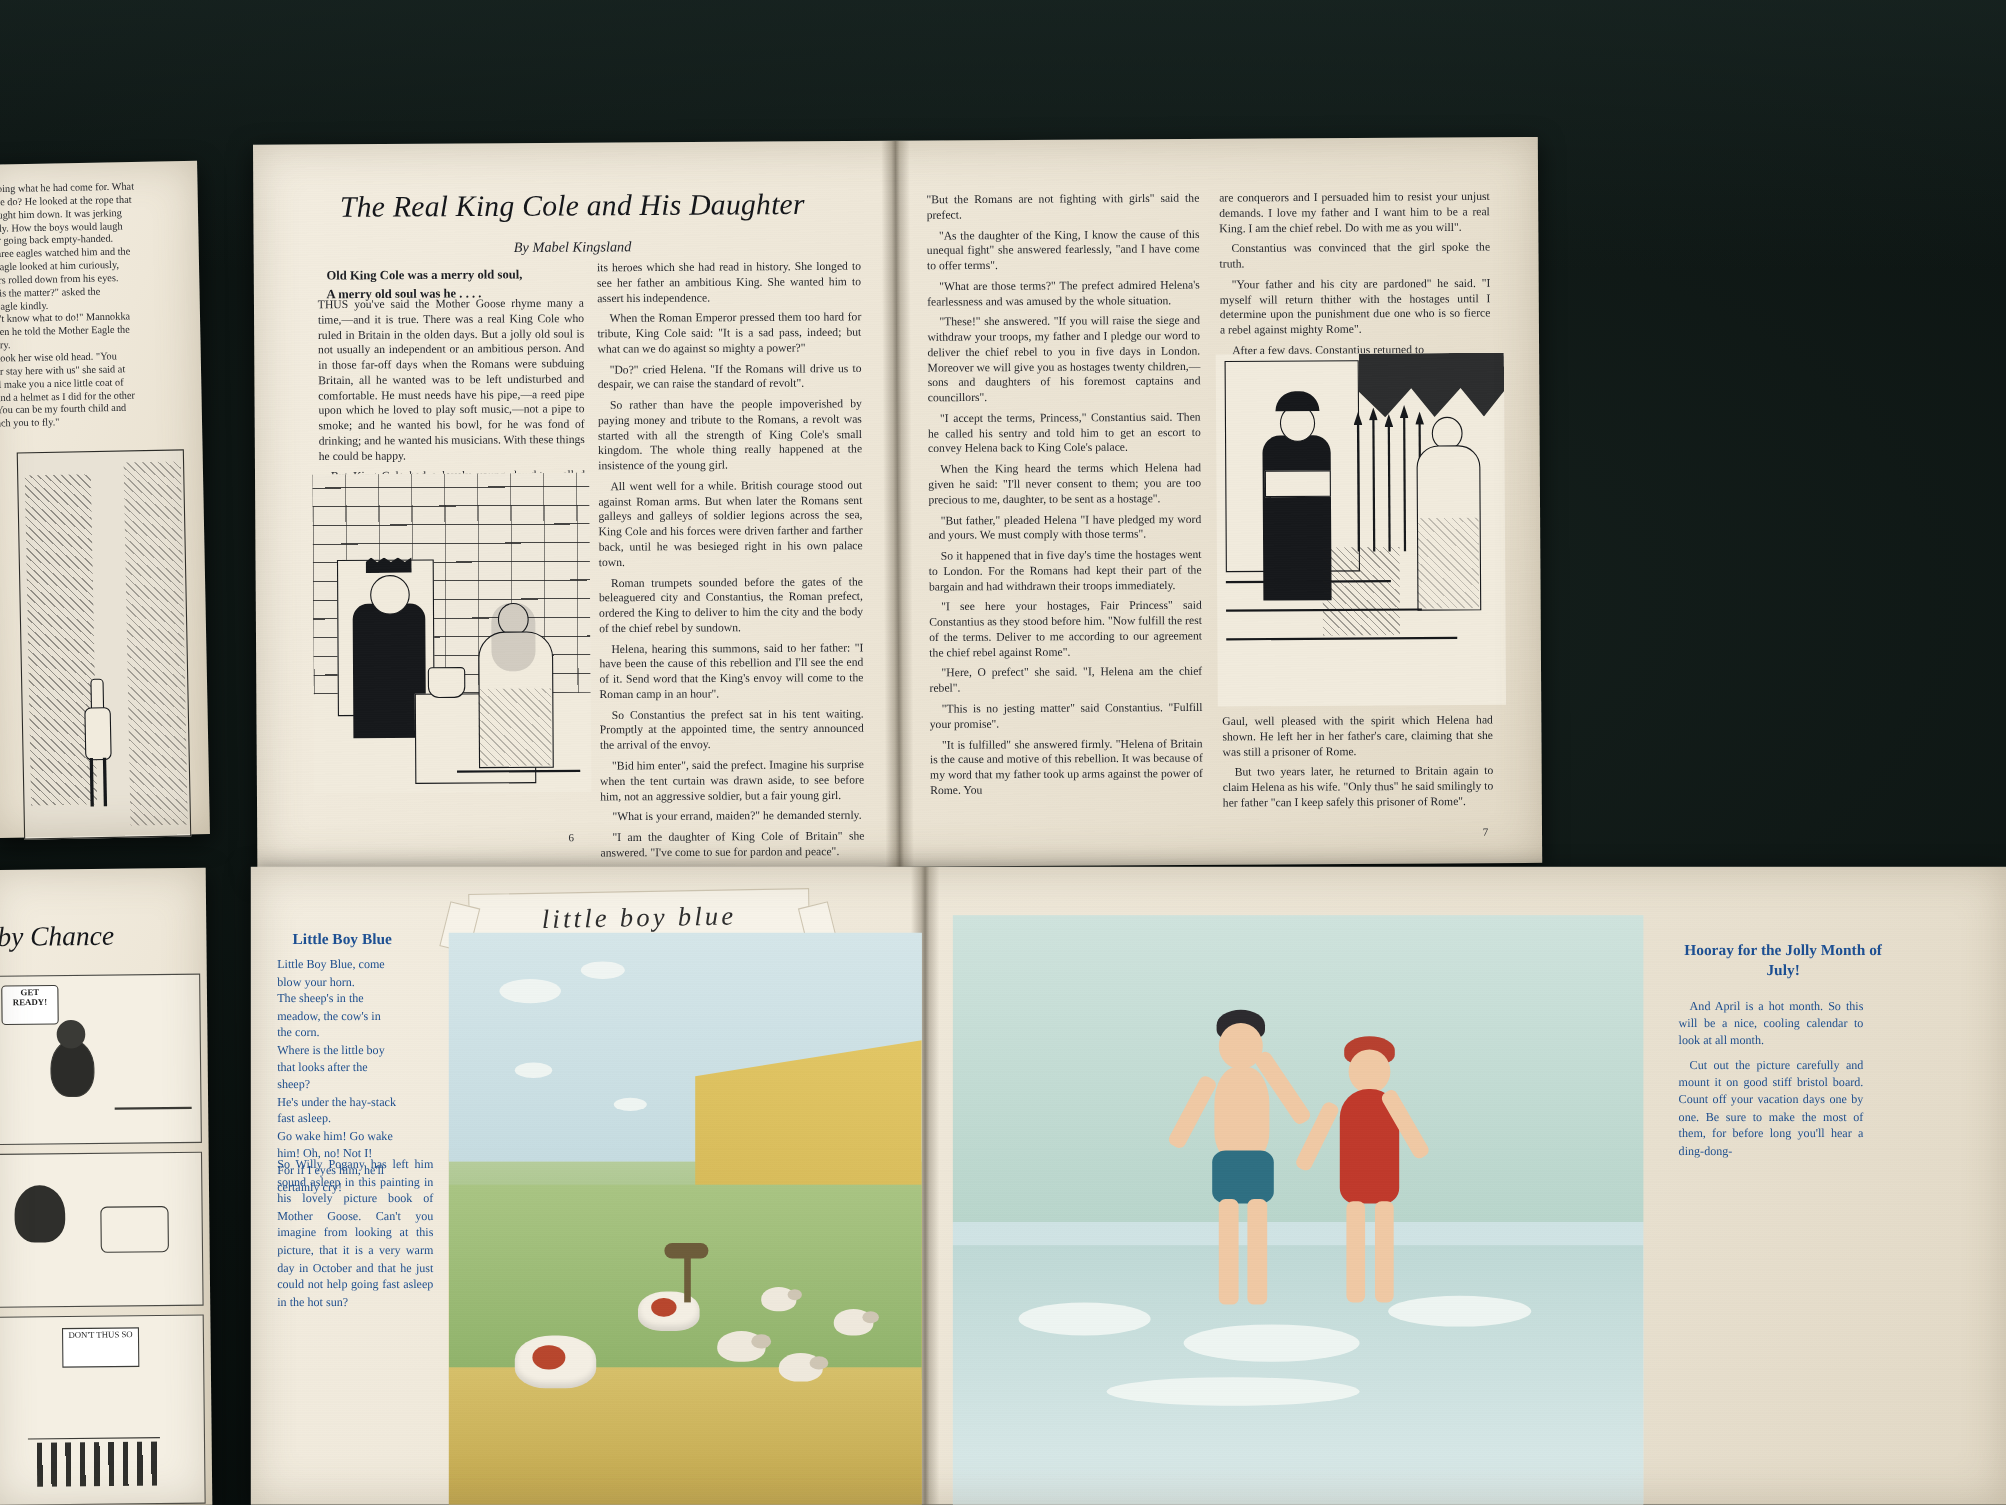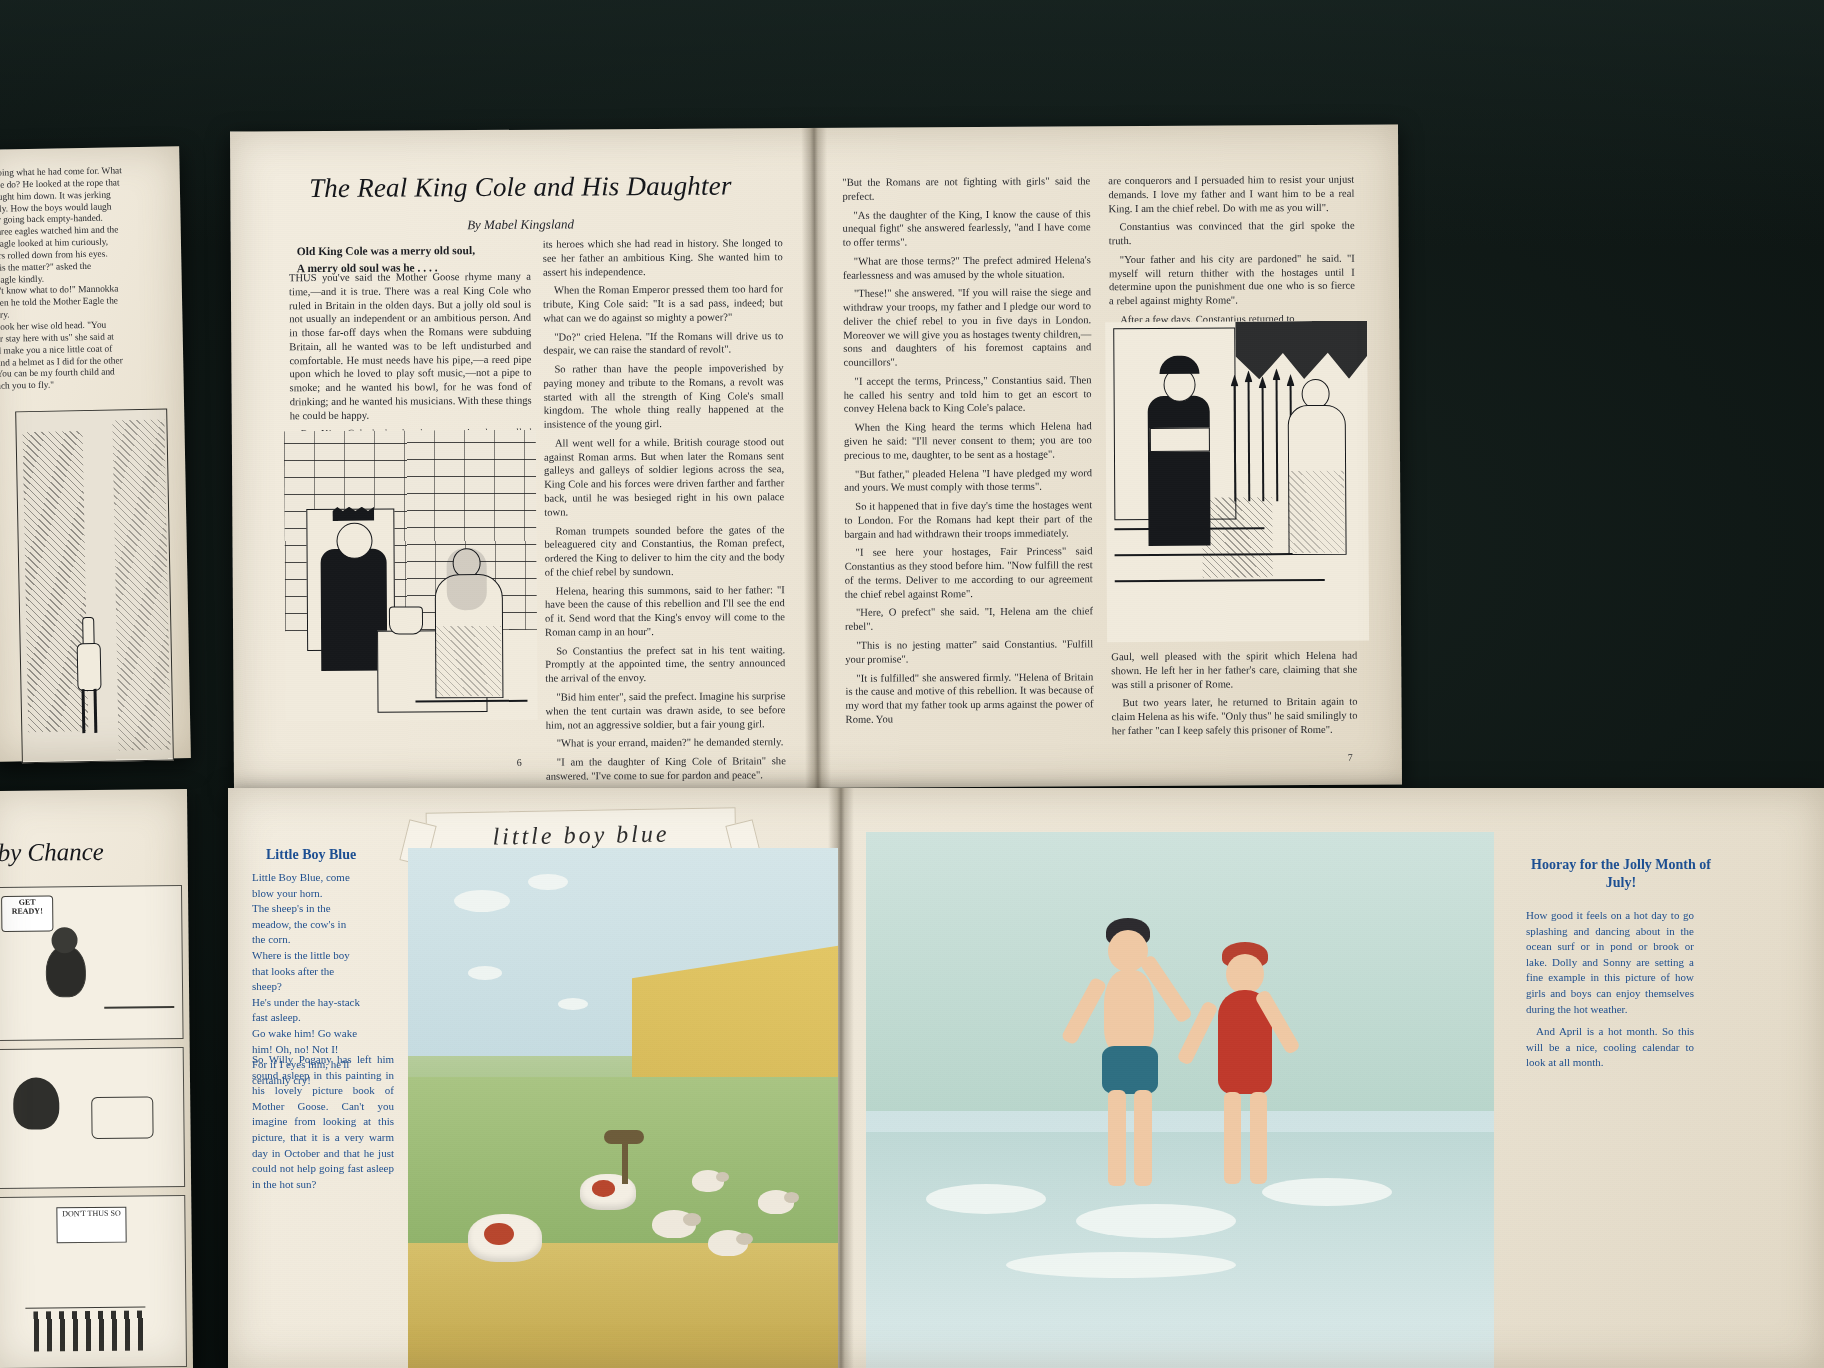--- a/index.html
+++ b/index.html
@@ -378,19 +378,19 @@
         <div class="trunks" style="left:34px;top:48px;width:54px;height:104px;background:#c0392b;border-radius:26px 26px 14px 14px;"></div>
         <div class="limb" style="left:40px;top:150px;width:17px;height:92px;"></div>
         <div class="limb" style="left:66px;top:150px;width:17px;height:92px;"></div>
         <div class="limb" style="left:6px;top:58px;width:15px;height:66px;transform:rotate(26deg);"></div>
         <div class="limb" style="left:86px;top:46px;width:15px;height:68px;transform:rotate(-30deg);"></div>
       </div>
     </div>
 
     <div class="bluehead" style="position:absolute;left:660px;top:68px;width:190px;text-align:center;">Hooray for the Jolly Month of July!</div>
     <div class="bluebody" style="position:absolute;left:660px;top:120px;width:168px;" id="julybody">
-        <p class="noind">How good it feels on a hot day to go splashing and dancing about in the ocean surf or in pond or brook or lake. Dolly and Sonny are setting a fine example in this picture of how girls and boys can enjoy themselves during the hot weather.</p>
         <p>And April is a hot month. So this will be a nice, cooling calendar to look at all month.</p>
+        <p>Cut out the picture carefully and mount it on good stiff bristol board. Count off your vacation days one by one. Be sure to make the most of them, for before long you'll hear a ding-dong-</p>
       </div>
   </div>
   <div class="edge-shadow"></div>
   <div class="noise"></div>
 </div>
 
 </body></html>

